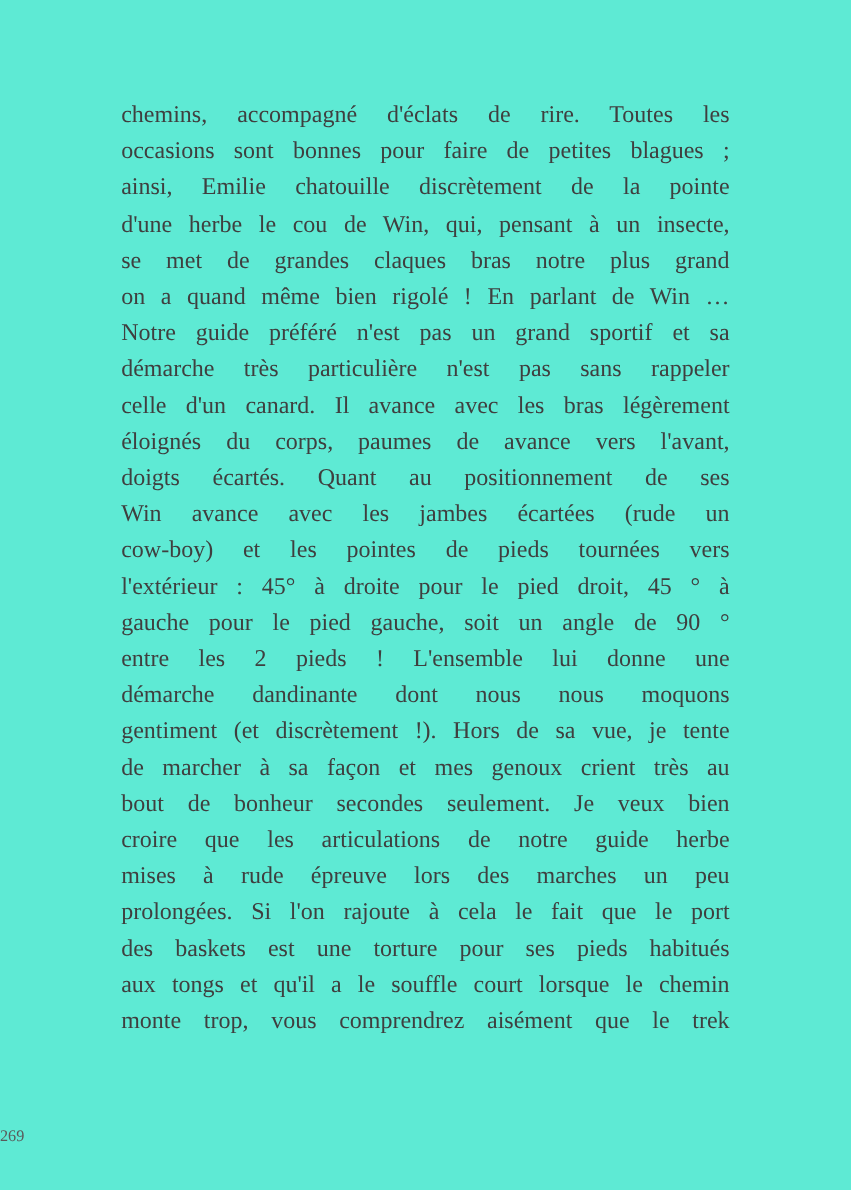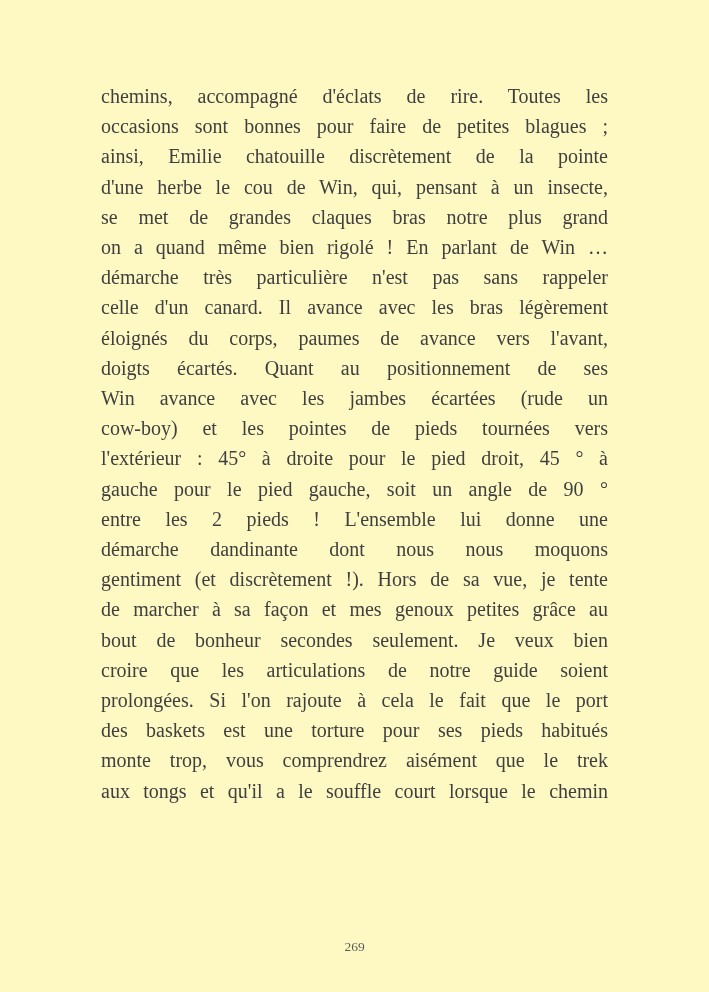--- a/index.html
+++ b/index.html
@@ -13,71 +13,73 @@
     position: relative;
     overflow: hidden;
     font-family: "Liberation Serif", "DejaVu Serif", serif;
   }
   .page {
     position: absolute;
     left: 0;
     top: 0;
     width: 709px;
     height: 992px;
-    background: #fef9c3;
+    background: #5eead4;
   }
   .text-block {
     position: absolute;
     left: 101px;
     top: 81px;
     width: 507px;
     color: #3f3f3f;
     font-size: 20px;
   }
   .line {
     line-height: 30.2px;
     text-align: justify;
     text-align-last: justify;
     -moz-text-align-last: justify;
   }
   .page-number {
     position: absolute;
     left: 0;
     top: 938px;
     width: 709px;
-    text-align: center;
+    text-align: left;
     font-size: 13.5px;
     line-height: 18px;
     color: #5a5a5a;
   }
 </style>
 </head>
 <body>
 
 <div class="page">
   <div class="text-block">
       <div class="line">chemins, accompagné d'éclats de rire. Toutes les</div>
       <div class="line">occasions sont bonnes pour faire de petites blagues&nbsp;;</div>
       <div class="line">ainsi, Emilie chatouille discrètement de la pointe</div>
       <div class="line">d'une herbe le cou de Win, qui, pensant à un insecte,</div>
       <div class="line">se met de grandes claques bras notre plus grand</div>
       <div class="line">on a quand même bien rigolé&nbsp;! En parlant de Win&nbsp;…</div>
+      <div class="line">Notre guide préféré n'est pas un grand sportif et sa</div>
       <div class="line">démarche très particulière n'est pas sans rappeler</div>
       <div class="line">celle d'un canard. Il avance avec les bras légèrement</div>
       <div class="line">éloignés du corps, paumes de avance vers l'avant,</div>
       <div class="line">doigts écartés. Quant au positionnement de ses</div>
       <div class="line">Win avance avec les jambes écartées (rude un</div>
       <div class="line">cow-boy) et les pointes de pieds tournées vers</div>
       <div class="line">l'extérieur&nbsp;: 45° à droite pour le pied droit, 45&nbsp;° à</div>
       <div class="line">gauche pour le pied gauche, soit un angle de 90&nbsp;°</div>
       <div class="line">entre les 2 pieds&nbsp;! L'ensemble lui donne une</div>
       <div class="line">démarche dandinante dont nous nous moquons</div>
       <div class="line">gentiment (et discrètement&nbsp;!). Hors de sa vue, je tente</div>
-      <div class="line">de marcher à sa façon et mes genoux petites grâce au</div>
+      <div class="line">de marcher à sa façon et mes genoux crient très au</div>
       <div class="line">bout de bonheur secondes seulement. Je veux bien</div>
-      <div class="line">croire que les articulations de notre guide soient</div>
+      <div class="line">croire que les articulations de notre guide herbe</div>
+      <div class="line">mises à rude épreuve lors des marches un peu</div>
       <div class="line">prolongées. Si l'on rajoute à cela le fait que le port</div>
       <div class="line">des baskets est une torture pour ses pieds habitués</div>
+      <div class="line">aux tongs et qu'il a le souffle court lorsque le chemin</div>
       <div class="line">monte trop, vous comprendrez aisément que le trek</div>
-      <div class="line">aux tongs et qu'il a le souffle court lorsque le chemin</div>
     </div>
   <div class="page-number">269</div>
 </div>
 
 </body></html>

